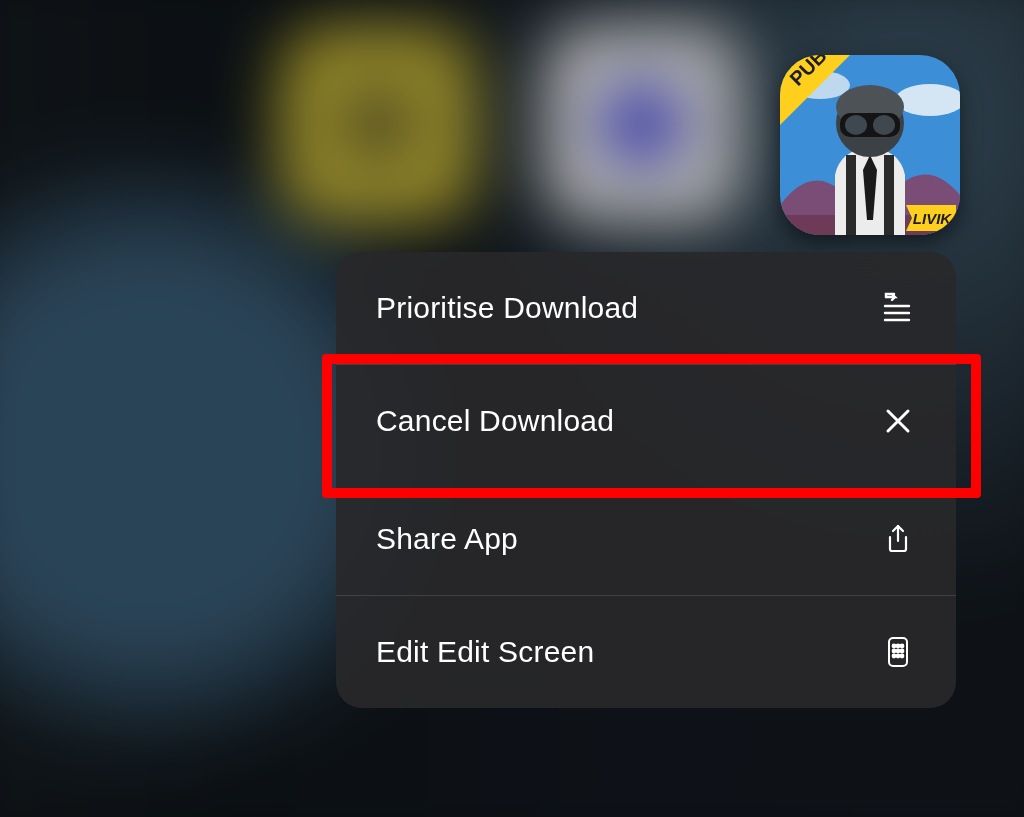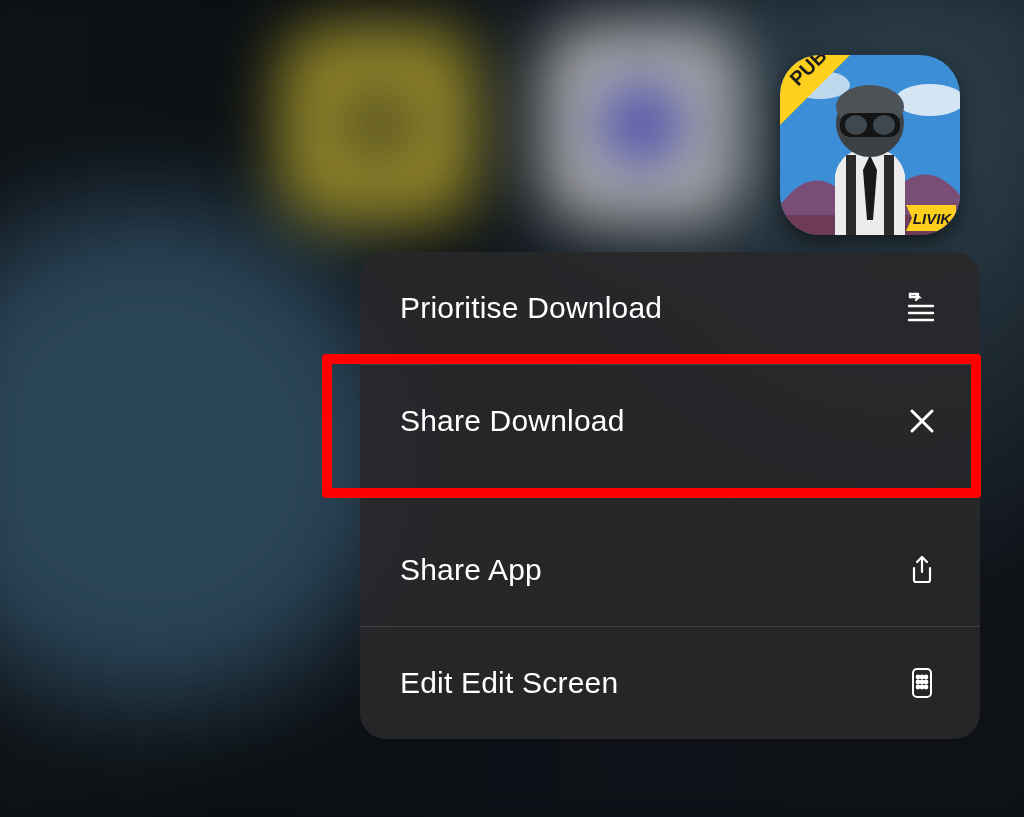--- a/index.html
+++ b/index.html
@@ -50,29 +50,29 @@
     height: 180px;
     border-radius: 40px;
     overflow: hidden;
     box-shadow: 0 8px 20px rgba(0,0,0,.5);
   }
   .app-icon svg { width:100%; height:100%; display:block; }
 
   
   .menu {
     position: absolute;
-    left: 360px;
+    left: 336px;
     top: 252px;
     width: 620px;
     border-radius: 26px;
     background: rgba(40,40,42,.92);
     backdrop-filter: blur(20px);
     overflow: hidden;
   }
-  .menu .group + .group { margin-top: 36px; border-top: 1px solid transparent; }
+  .menu .group + .group { margin-top: 5px; border-top: 1px solid transparent; }
   .menu .item {
     display: flex;
     align-items: center;
     justify-content: space-between;
     padding: 0 40px;
     height: 112px;
     color: #fff;
     font-size: 30px;
     letter-spacing: .2px;
   }
@@ -146,21 +146,21 @@
           <path d="M6 1 L9 -2 M6 1 L9 4" transform="translate(5,3) rotate(0)" stroke-width="0"></path>
 
           <path d="M2 3 h9 l-3 -3 m3 3 l-3 3" transform="translate(1,1)"></path>
           <line x1="2" y1="13" x2="26" y2="13"></line>
           <line x1="2" y1="20" x2="26" y2="20"></line>
           <line x1="2" y1="27" x2="26" y2="27"></line>
         </svg>
       </span>
     </div>
     <div class="item">
-      <span>Share Download</span>
+      <span>Cancel Download</span>
       <span class="ico">
         <svg viewBox="0 0 30 30" stroke="#fff" stroke-width="3" stroke-linecap="round">
           <line x1="5" y1="5" x2="25" y2="25"></line>
           <line x1="25" y1="5" x2="5" y2="25"></line>
         </svg>
       </span>
     </div>
   </div>
 
   <div class="group">

